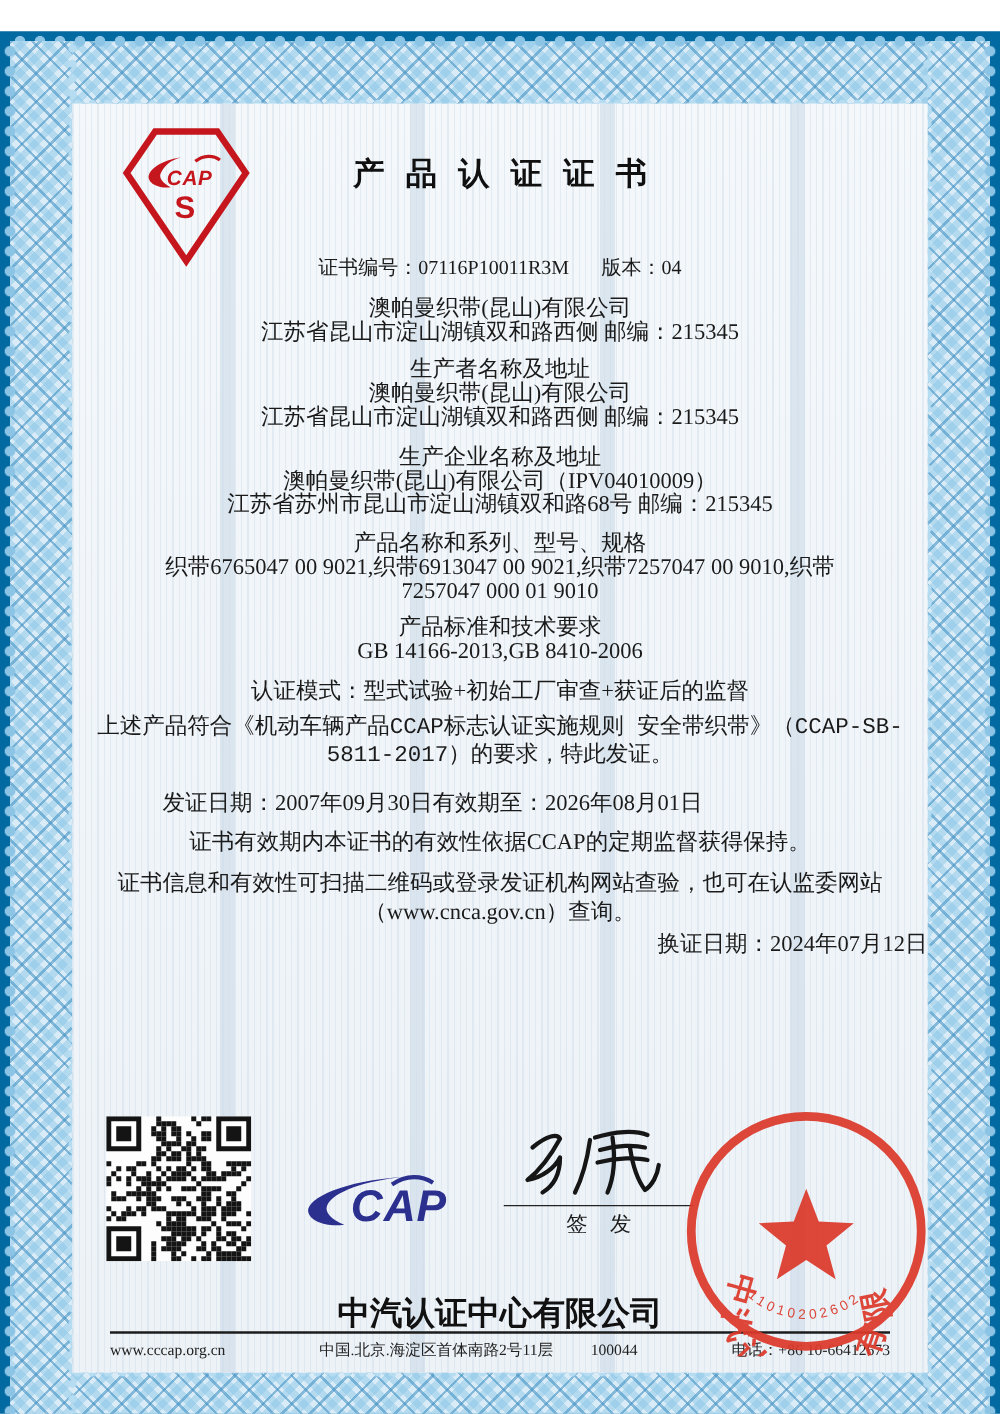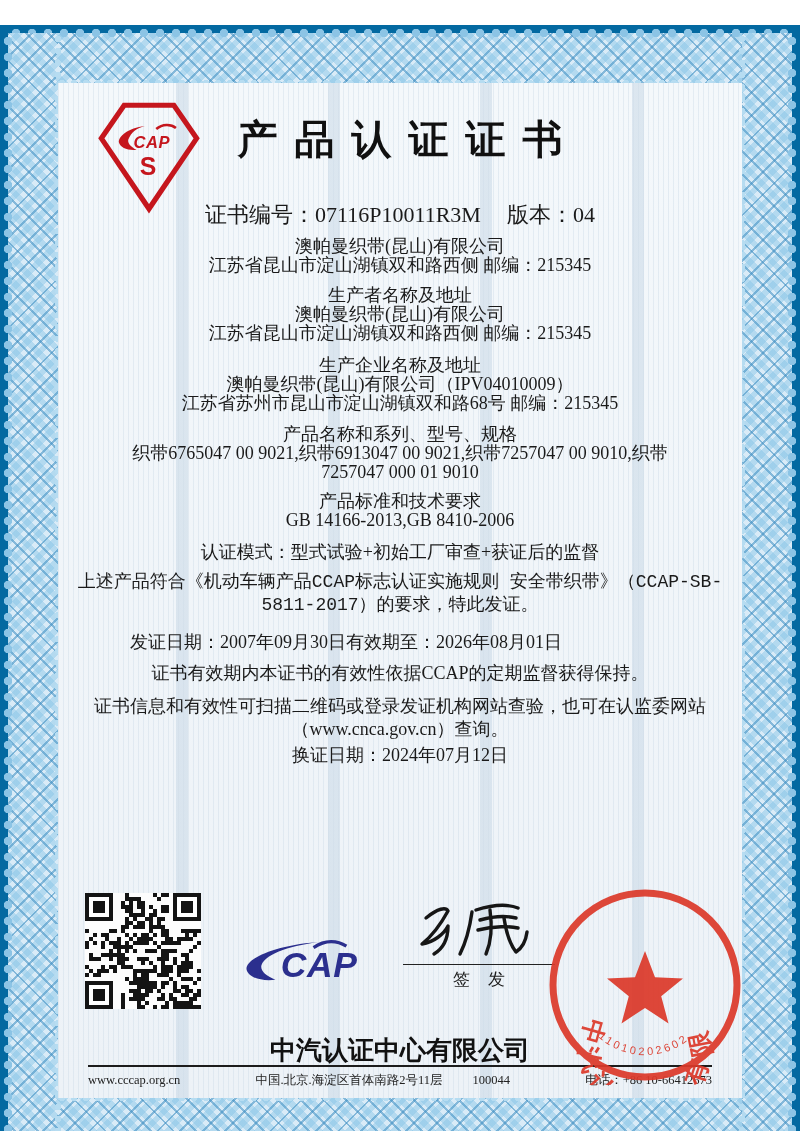--- a/index.html
+++ b/index.html
@@ -58,40 +58,40 @@
       repeating-linear-gradient(90deg, transparent 0 118px, rgba(196,213,228,.5) 118px 130px, transparent 130px 152px),
       linear-gradient(180deg,#f4f8fb,#edf2f7);
   }
   .content{position:relative;width:100%;height:100%;text-align:center;font-size:18px;line-height:19px;}
 
   .gem-logo{position:absolute;left:38px;top:16px;width:106px;height:116px;}
 
   .title{
     margin:0;padding-top:36px;padding-left:17px;
     font-family:"Liberation Sans","DejaVu Sans",sans-serif;
-    font-weight:bold;font-size:40px;line-height:40px;letter-spacing:17px;color:#101010;
+    font-weight:bold;font-size:25px;line-height:40px;letter-spacing:17px;color:#101010;
   }
 
-  .certline{margin-top:46px;font-size:22px;font-family:Liberation Serif, serif;}
+  .certline{margin-top:46px;font-size:16px;font-family:Liberation Serif, serif;}
   .certline .ver{margin-left:26px;}
 
   .block{margin-top:13px;}
   .block.b2{margin-top:11px;}
   .block.b3{margin-top:13px;}
   .block.b4{margin-top:12px;}
   .block.b5{margin-top:10px;}
   .block div{line-height:19px;}
   .wrapval{width:560px;margin:0 auto;}
 
   .modeline{margin-top:13px;}
   .conformity{margin-top:9px;line-height:23px;padding:0 6px;font-family:Liberation Mono, monospace;}
   .datesrow{margin-top:16px;display:flex;padding:0 72px;}
   .validity{margin-top:12px;}
   .verify{margin-top:12px;line-height:23px;padding:0 24px;}
-  .renewal{margin-top:5px;}
+  .renewal{margin-top:5px;text-align:right;}
 
   .qr{position:absolute;left:27px;top:810px;width:116px;height:116px;}
   .bluelogo{position:absolute;left:178px;top:846px;width:138px;height:66px;}
 
   .sigblock{position:absolute;left:345px;top:815px;width:152px;text-align:center;}
   .sigblock .sigline{border-top:1.5px solid #222;margin-top:0;}
   .sigblock .siglabel{margin-top:5px;font-size:17px;letter-spacing:18px;padding-left:18px;}
 
   .seal{position:absolute;left:487px;top:802px;width:200px;height:200px;z-index:5;opacity:.93;}
 

